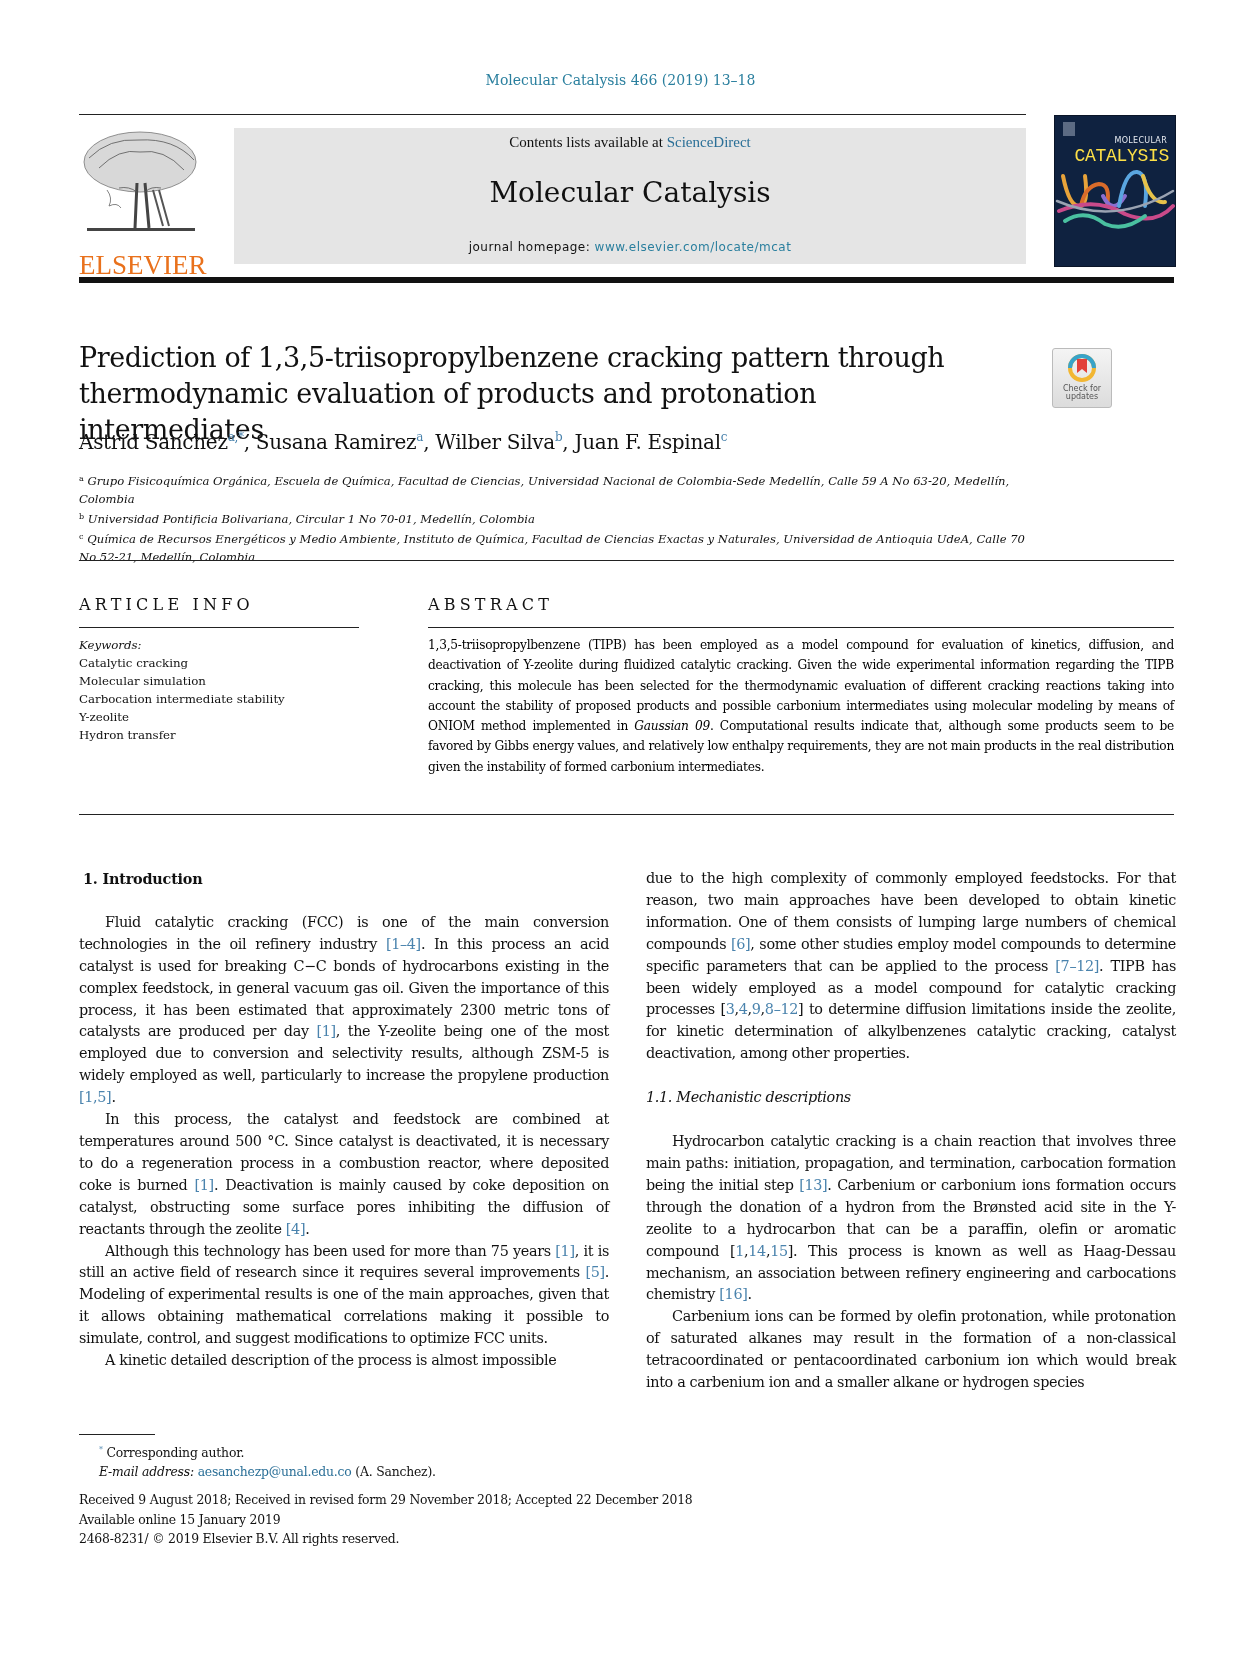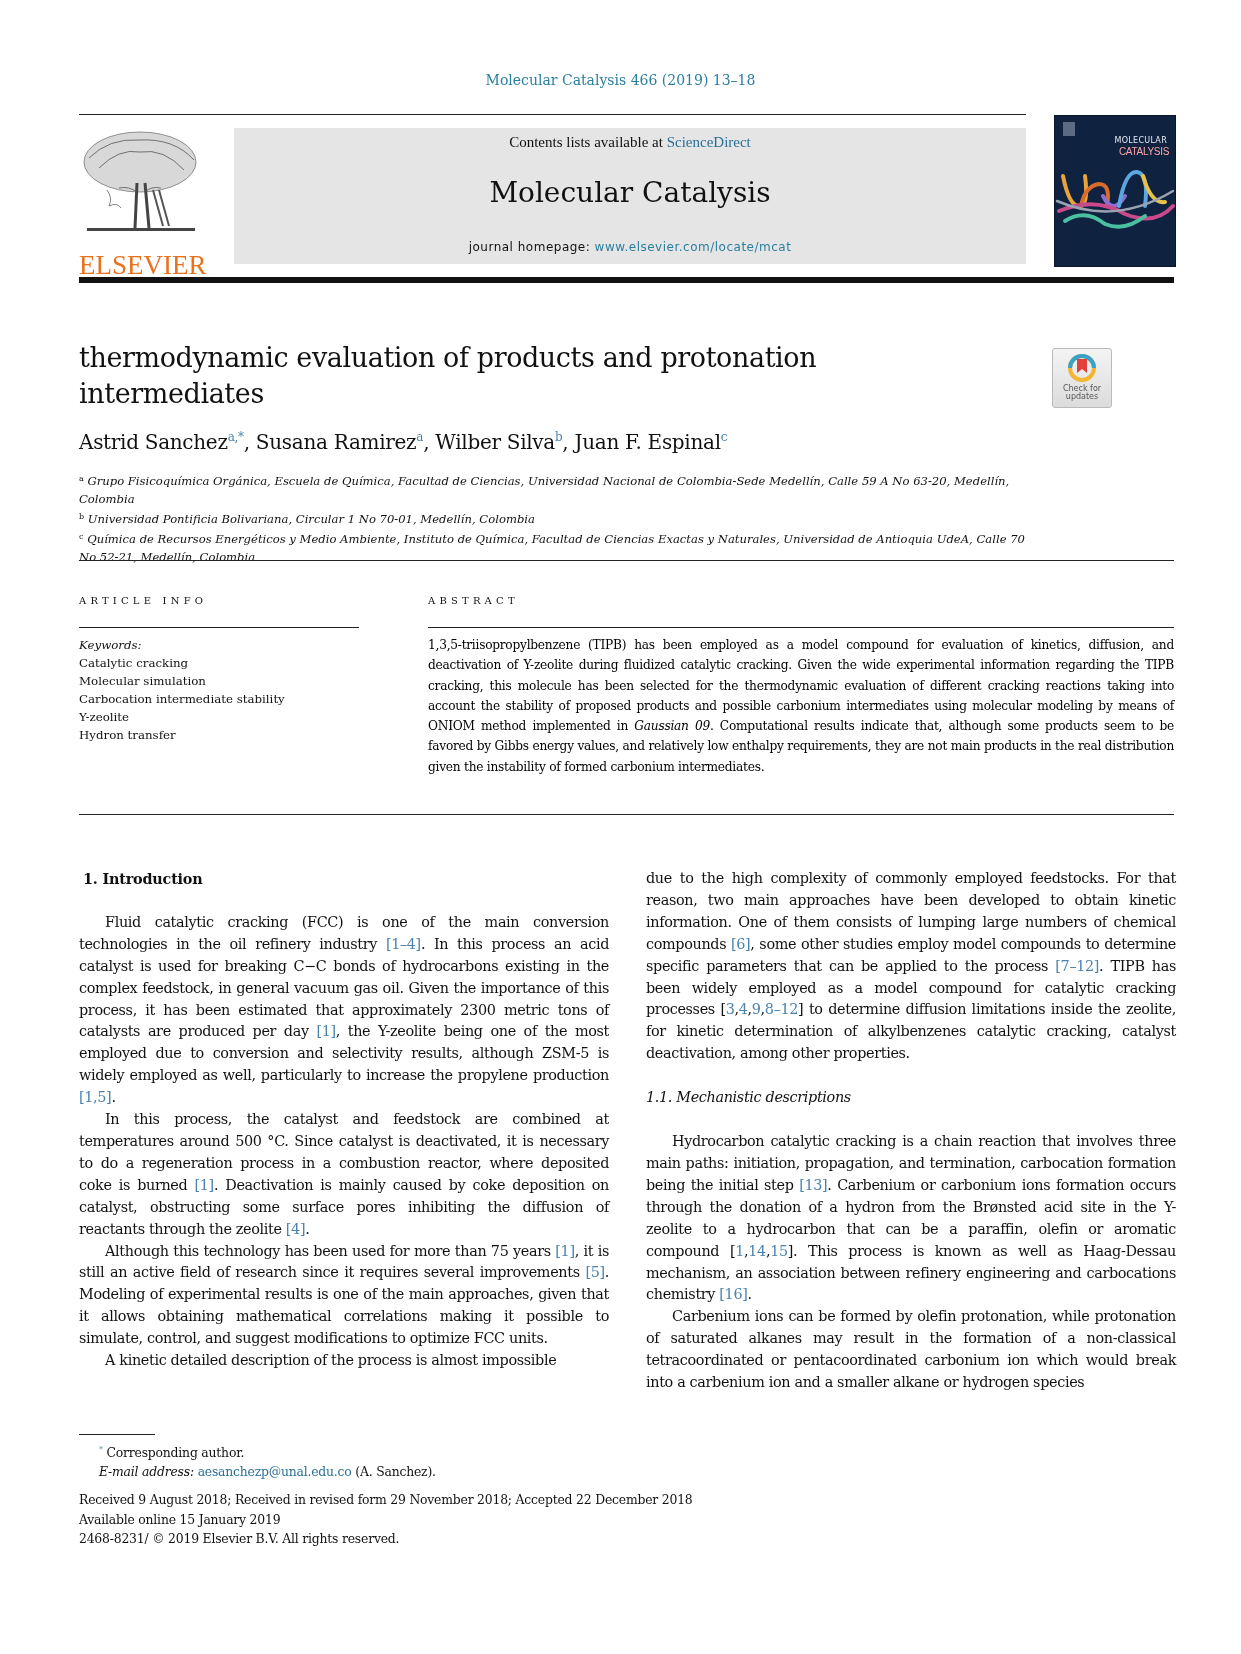--- a/index.html
+++ b/index.html
@@ -45,22 +45,22 @@
   #homepage-line .link { color: #2a7f9e; }
   #journal-cover {
     position: absolute; top: 115px; left: 1054px; width: 120px; height: 150px;
     background: #0f2240; overflow: hidden; border: 1px solid #0a1528;
   }
   #journal-cover .cover-title-1 {
     position: absolute; top: 20px; right: 8px; color: #e8ecf2; font-family: "DejaVu Sans", sans-serif;
     font-size: 8px; letter-spacing: 0.3px;
   }
   #journal-cover .cover-title-2 {
-    position: absolute; top: 30px; right: 6px; color: #fca5a5; font-family: Liberation Sans, sans-serif;
-    font-size: 10px; letter-spacing: -0.3px;
+    position: absolute; top: 30px; right: 6px; color: #fde047; font-family: Liberation Mono, monospace;
+    font-size: 18px; letter-spacing: -0.3px;
   }
   #journal-cover .cover-art { position: absolute; top: 50px; left: 0; width: 120px; height: 70px; }
   #journal-cover .cover-logo { position: absolute; top: 6px; left: 8px; width: 12px; height: 14px; background: #7d8aa0; opacity: .7; }
   #thick-rule { position: absolute; top: 277px; left: 79px; width: 1095px; height: 6px; background: #111; }
 
   
   #article-title {
     position: absolute; top: 340px; left: 79px; width: 920px;
     font-family: "DejaVu Serif", serif; font-size: 27px; line-height: 36px; color: #111;
     letter-spacing: -0.4px;
@@ -79,21 +79,21 @@
   #affiliations {
     position: absolute; top: 470px; left: 79px; width: 960px;
     font-family: "DejaVu Serif", serif; font-style: italic; font-size: 11.6px; line-height: 18px; color: #111;
   }
   #affiliations sup { font-size: 8px; font-style: normal; vertical-align: 4px; }
   #rule-after-aff { position: absolute; top: 560px; left: 79px; width: 1095px; height: 1px; background: #222; }
 
   
   .spaced-head {
     position: absolute; top: 595px; font-family: "DejaVu Serif", serif;
-    font-size: 10px; letter-spacing: 4.2px; color: #111;
+    font-size: 16px; letter-spacing: 4.2px; color: #111;
   }
   #article-info-head { left: 79px; }
   #abstract-head { left: 428px; }
   #info-rule { position: absolute; top: 627px; left: 79px; width: 280px; height: 1px; background: #222; }
   #abstract-rule { position: absolute; top: 627px; left: 428px; width: 746px; height: 1px; background: #222; }
   #keywords {
     position: absolute; top: 636px; left: 79px; width: 300px;
     font-family: "DejaVu Serif", serif; font-size: 11.8px; line-height: 18px; color: #111;
   }
   #keywords .kw-label { font-style: italic; }
@@ -178,20 +178,21 @@
       <path d="M4 45 Q40 30 70 48 Q100 60 118 40" stroke="#c94a8a"></path>
       <path d="M10 55 Q30 42 50 58 Q70 66 90 50" stroke="#4ac0a0"></path>
       <path d="M2 35 Q60 60 118 25" stroke="#9aa3b2" stroke-width="2.5"></path>
     </g>
   </svg>
 </div>
 
 <div id="thick-rule"></div>
 
 <div id="article-title">
+  <div>Prediction of 1,3,5-triisopropylbenzene cracking pattern through</div>
   <div>thermodynamic evaluation of products and protonation intermediates</div>
 </div>
 
 <div id="check-updates">
   <svg width="30" height="30" viewBox="0 0 30 30">
     <circle cx="15" cy="15" r="12" fill="none" stroke="#f2b632" stroke-width="4"></circle>
     <path d="M3 15 A12 12 0 0 1 27 15" fill="none" stroke="#38a3c9" stroke-width="4"></path>
     <path d="M10 6 L20 6 L20 20 L15 16 L10 20 Z" fill="#e2403a"></path>
   </svg>
   <div>Check for</div>

